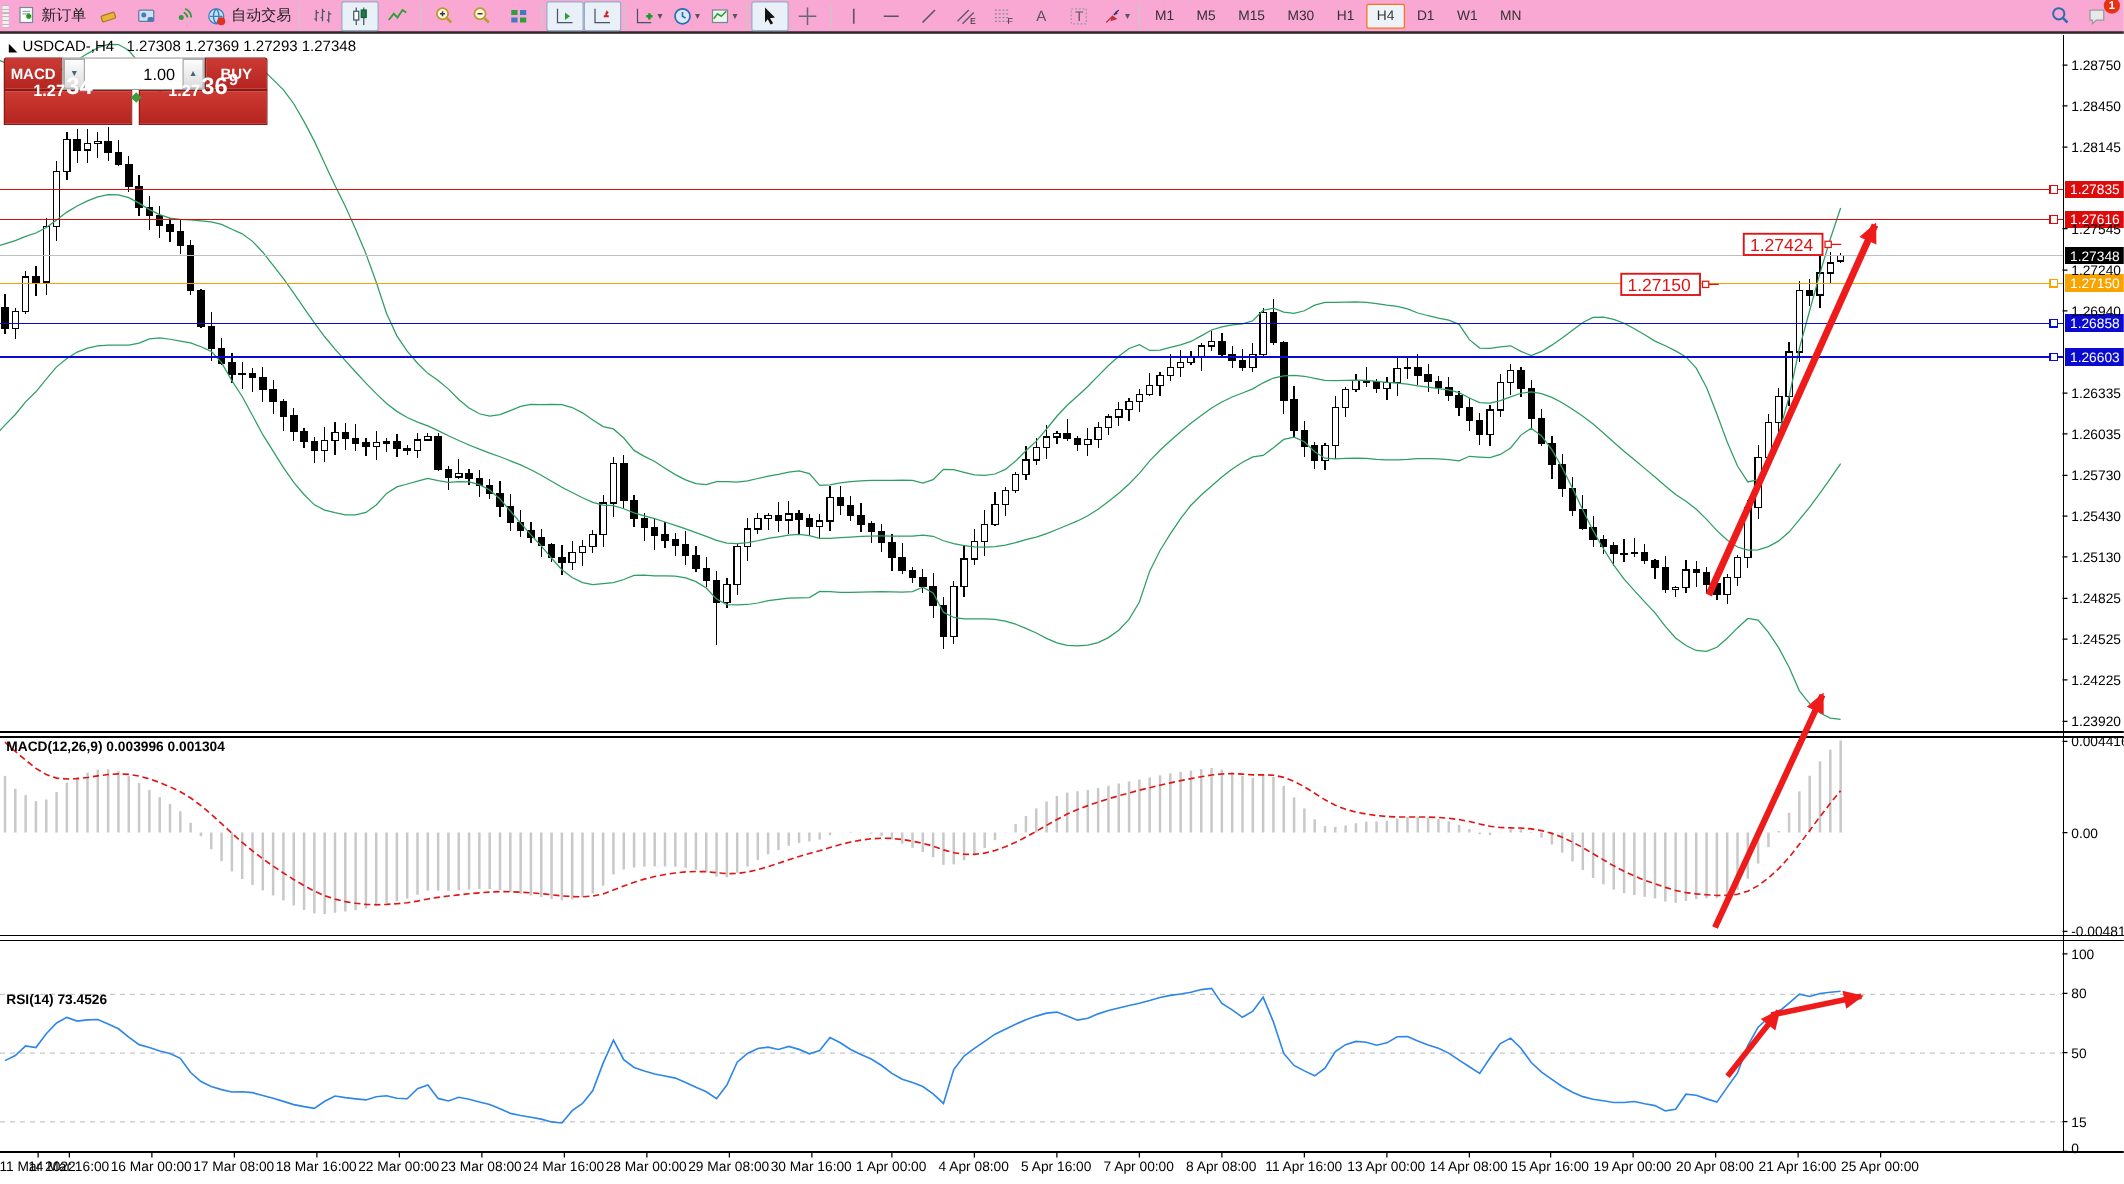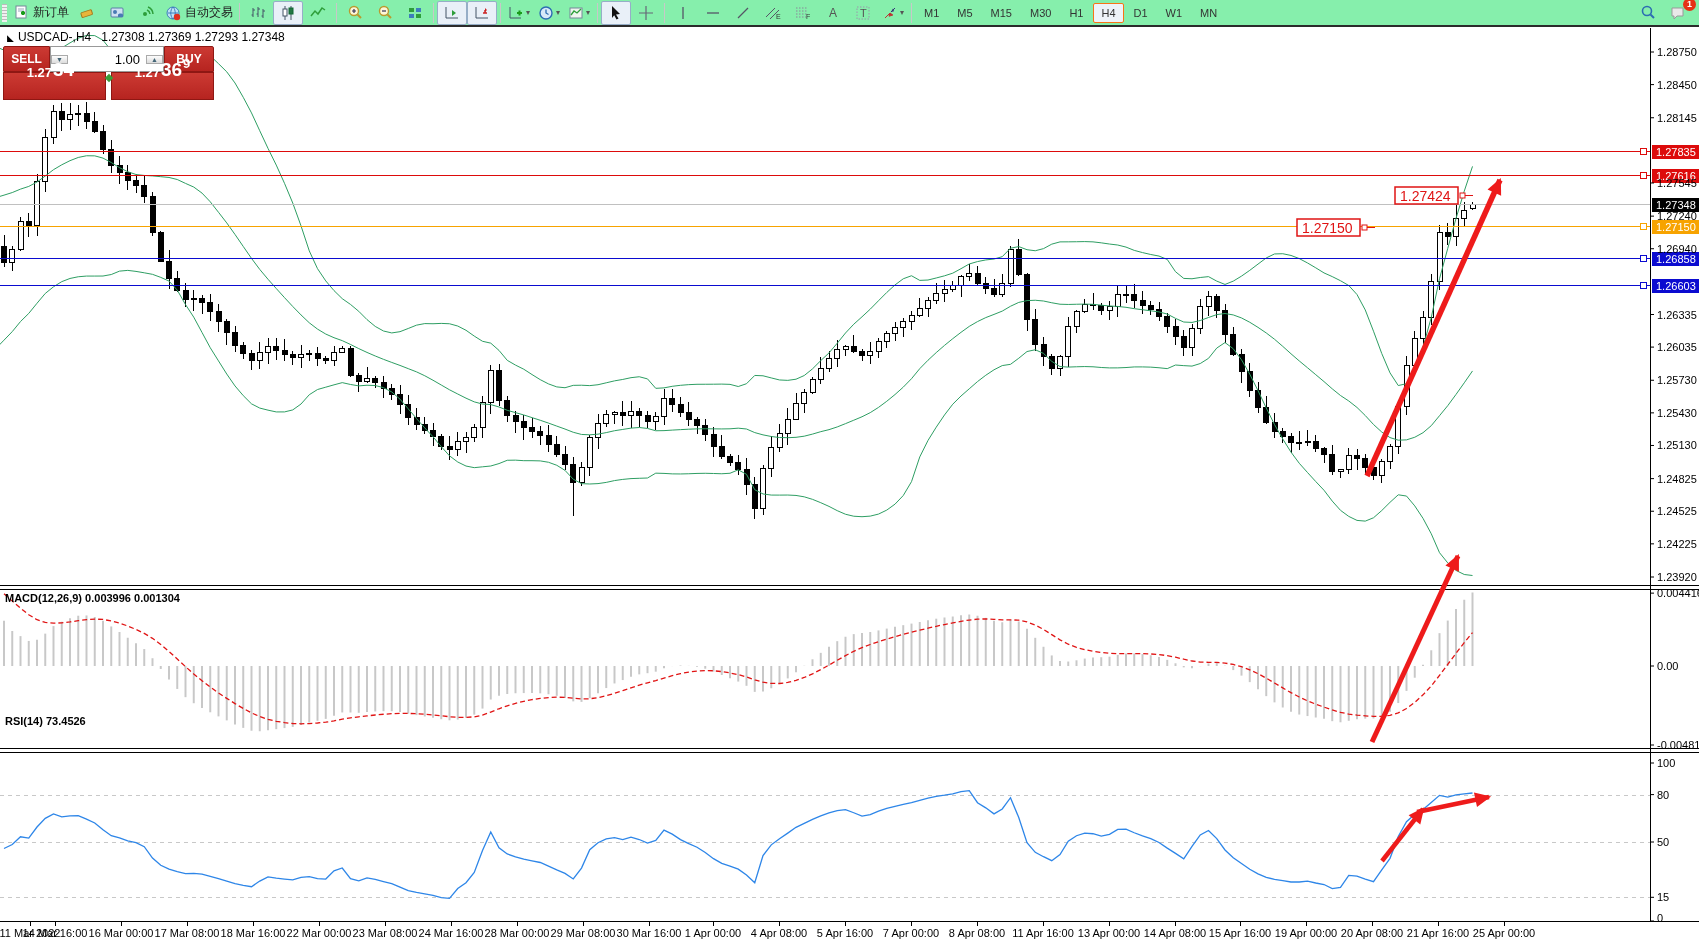--- a/index.html
+++ b/index.html
@@ -1,20 +1,20 @@
 <!DOCTYPE html>
 <html><head>
 <meta charset="utf-8">
 <style>
   html,body{margin:0;padding:0;width:1699px;height:947px;overflow:hidden;background:#fff;
     font-family:"Liberation Sans",sans-serif;}
   #chart-svg{position:absolute;left:0;top:0;z-index:1;}
   svg text{font-family:"Liberation Sans",sans-serif;}
   
-  #toolbar{position:absolute;left:0;top:0;width:1699px;height:25px;background:#86efac;
+  #toolbar{position:absolute;left:0;top:0;width:1699px;height:25px;background:#f9a8d4;
     border-bottom:2px solid #2b2b2b;z-index:5;display:flex;align-items:center;white-space:nowrap;}
   .grip{width:5px;height:18px;margin:0 3px 0 2px;
     background:repeating-linear-gradient(#bbb 0 1px,#f0f0f0 1px 3px);}
   .tsep{width:1px;height:20px;background:#c8c8c8;margin:0 3px;}
   .tb{display:inline-flex;align-items:center;justify-content:center;height:22px;min-width:24px;
     padding:0 2px;border:1px solid transparent;border-radius:2px;color:#444;font-size:12px;}
   .tb.active{border:1px solid #96aec7;background:#e9f0f8;}
   .tb .zhlabel{font-size:12px;color:#222;margin-left:3px;}
   .tb .drop{font-size:8px;color:#555;margin-left:2px;}
   .tbtf{display:inline-block;padding:3px 7px;margin:0 1px;font-size:11px;font-weight:normal;
@@ -26,40 +26,40 @@
   
   #chart-title{position:absolute;left:7px;top:30px;z-index:6;font-size:12px;color:#000;}
   #chart-title .tri{font-size:9px;margin-right:4px;}
   #chart-title .ohlc{margin-left:10px;margin-top:32px;}
   
   #trade-panel{position:absolute;left:3px;top:46px;width:211px;height:54px;z-index:6;font-weight:bold;}
   #tp-row1{display:flex;height:26px;}
   .tp-red{background:linear-gradient(#cc3a33,#b62420);border:1px solid #8f1713;color:#fff;}
   #sell-btn{width:45px;display:flex;align-items:center;justify-content:center;
     font-size:12px;border-radius:2px 0 0 0;}
-  #vol-box{width:114px;display:flex;background:#fff;border:1px solid #999;box-sizing:border-box;align-items:center;}
+  #vol-box{width:114px;display:flex;background:#fff;border:1px solid #999;box-sizing:border-box;}
   .spin{width:15px;background:linear-gradient(#fdfdfd,#dcdcdc);border:1px solid #aaa;color:#467;
     font-size:7px;display:flex;align-items:center;justify-content:center;}
   #vol-input{flex:1;border:none;outline:none;text-align:right;font-size:13px;width:60px;
     font-family:"Liberation Sans",sans-serif;padding-right:6px;}
   #buy-btn{flex:1;display:flex;align-items:center;justify-content:center;
     font-size:12px;border-radius:0 2px 0 0;}
   #tp-row2{display:flex;height:28px;margin-top:0px;position:relative;}
   .bigpx{flex:1;display:flex;align-items:flex-end;justify-content:center;color:#fff;
     padding-bottom:16px;}
   .bigpx .pfx{font-size:13px;margin:0 1px 3px 0;}
   .bigpx .big{font-size:19px;line-height:26px;}
   .bigpx .sup{font-size:13px;margin:0 0 12px 1px;}
   #tp-diamond{position:absolute;left:50%;top:3px;width:6px;height:6px;margin-left:-3px;
     background:#3a9d3a;transform:rotate(45deg);}
   .gap{width:5px;background:#fff;}
   
   .pane-label{position:absolute;z-index:4;font-size:11px;color:#000;left:5px;font-weight:bold;}
   #macd-label{top:592px;}
-  #rsi-label{top:715px;}
+  #rsi-label{top:794px;}
 </style>
 </head>
 <body>
 
 <svg id="chart-svg" width="1699" height="947">
     <defs>
       <clipPath id="clipMain">
         <rect x="0" y="28" width="1650" height="557"></rect>
       </clipPath>
       <clipPath id="clipMacd">
@@ -969,21 +969,21 @@
     </span>
   </div>
 </div>
 
 <div id="chart-title">
   <span class="tri">◣</span><span>USDCAD-,H4</span><span class="ohlc">1.27308 1.27369 1.27293 1.27348</span>
 </div>
 
 <div id="trade-panel">
   <div id="tp-row1">
-    <div id="sell-btn" class="tp-red">SELL</div>
+    <div id="sell-btn" class="tp-red">MACD</div>
     <div id="vol-box">
       <div class="spin">▼</div>
       <input id="vol-input" value="1.00" style="">
       <div class="spin">▲</div>
     </div>
     <div id="buy-btn" class="tp-red">BUY</div>
   </div>
   <div id="tp-row2">
     <div class="bigpx tp-red">
       <span class="pfx">1.27</span>

